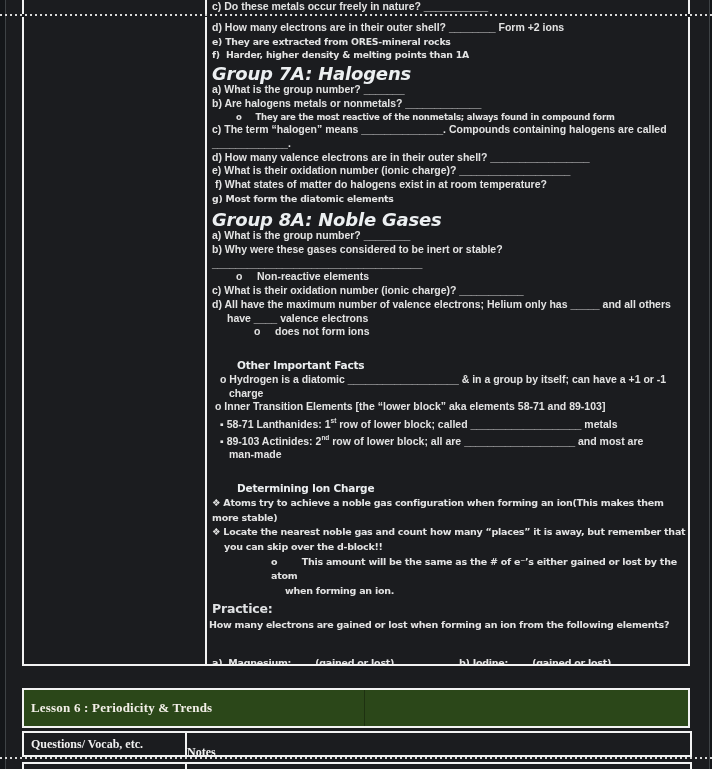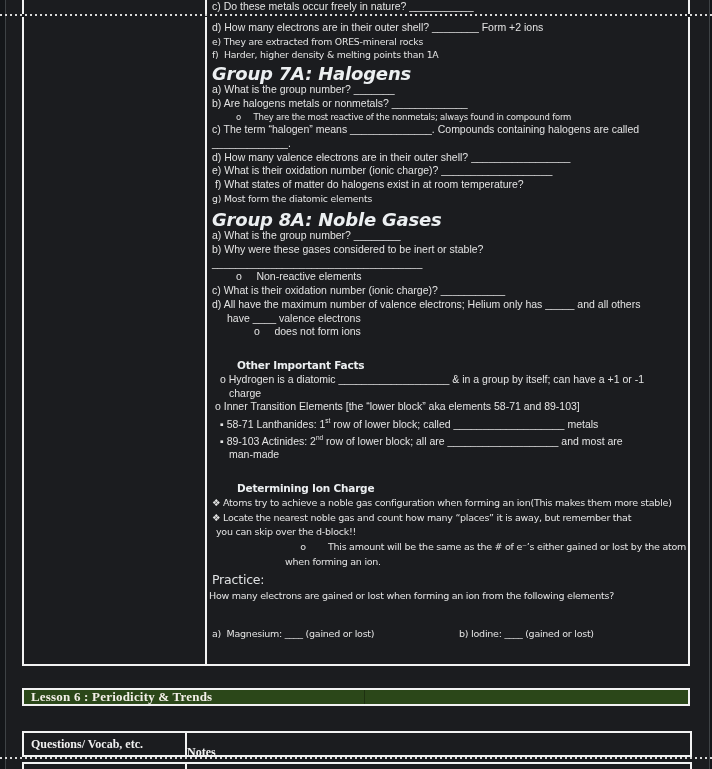--- a/index.html
+++ b/index.html
@@ -23,36 +23,36 @@
   .t1row{position:absolute;left:22px;width:668px;box-sizing:border-box;display:flex;
     border-left:2px solid #f2f2f2;border-right:2px solid #f2f2f2;}
   .t1r1{top:0;height:14px;}
   .t1r2{top:17px;height:649px;border-bottom:2px solid #f2f2f2;}
   .cell-vocab{width:183px;box-sizing:border-box;border-right:2px solid #f2f2f2;flex:none;}
   .cell-notes{flex:1;box-sizing:border-box;padding:0 2px 0 5px;overflow:hidden;}
   .t1r2 .cell-notes{padding-top:4px;}
   .t1r1 .cell-notes{line-height:13px;}
 
   
-  .line{white-space:pre-wrap;color:#e3e3e3;}
+  .line{white-space:pre-wrap;color:#e3e3e3;font-weight:bold;}
   .a  {font-family:"Liberation Sans",sans-serif;font-size:10.5px;line-height:13.7px;}
   .c2 {font-family:"DejaVu Sans",sans-serif;font-size:9.3px;line-height:13.7px;letter-spacing:-0.2px;}
   .cb {font-family:"DejaVu Sans",sans-serif;font-size:9.5px;line-height:14.6px;letter-spacing:-0.25px;}
   .sm {font-family:"DejaVu Sans",sans-serif;font-size:8.5px;line-height:12.6px;letter-spacing:-0.2px;}
   .h  {font-family:"DejaVu Sans",sans-serif;font-weight:bold;font-style:italic;
        font-size:18px;line-height:19px;margin-top:2px;letter-spacing:-0.2px;color:#eceff1;}
   .b  {font-family:"DejaVu Sans",sans-serif;font-weight:bold;font-size:10.5px;line-height:15px;
        letter-spacing:-0.2px;color:#eceff1;margin-left:25px;}
   .p  {font-family:"DejaVu Sans",sans-serif;font-size:12.5px;line-height:17.5px;
        letter-spacing:-0.2px;color:#dfe1e3;}
   .sup{font-size:0.62em;vertical-align:super;}
   .col1{display:inline-block;width:247px;}
 
   
-  .banner{position:absolute;left:22px;top:688px;width:668px;height:18px;box-sizing:border-box;
+  .banner{position:absolute;left:22px;top:688px;width:668px;height:40px;box-sizing:border-box;
     background:#2b4719;border:2px solid #f2f2f2;display:flex;align-items:center;
     padding-left:7px;position:absolute;}
   .banner-title{font-family:"Liberation Serif",serif;font-weight:bold;font-size:13px;
     color:#f3efe8;letter-spacing:0.2px;}
   .banner-div{position:absolute;left:340px;top:0;bottom:0;width:1px;background:rgba(0,0,0,0.30);}
 
   
   .t2head{position:absolute;left:22px;top:731px;width:670px;height:26px;box-sizing:border-box;
     display:flex;border:2px solid #f2f2f2;background:#1b1c1f;}
   .t2c1{width:163px;flex:none;box-sizing:border-box;border-right:2px solid #f2f2f2;
@@ -109,22 +109,22 @@
         <div class="line a" style="margin-left: 8px;">o Hydrogen is a diatomic ___________________ &amp; in a group by itself; can have a +1 or -1</div>
         <div class="line a" style="margin-left: 17px;">charge</div>
         <div class="line a" style="margin-left: 3px;">o Inner Transition Elements [the “lower block” aka elements 58-71 and 89-103]</div>
         <div class="line a" style="margin-left: 8px;"><span>▪ 58-71 Lanthanides: 1</span><span class="sup">st</span><span> row of lower block; called ___________________ metals</span></div>
         <div class="line a" style="margin-left: 8px;"><span>▪ 89-103 Actinides: 2</span><span class="sup">nd</span><span> row of lower block; all are ___________________ and most are</span></div>
         <div class="line a" style="margin-left: 17px;">man-made</div>
         <div class="line a" style="height: 13px;"></div>
         <div class="line b" style="margin-top: 6px;">Determining Ion Charge</div>
         <div class="line cb">❖ Atoms try to achieve a noble gas configuration when forming an ion(This makes them more stable)</div>
         <div class="line cb">❖ Locate the nearest noble gas and count how many “places” it is away, but remember that</div>
-        <div class="line cb" style="margin-left: 4px;">you can skip over the d-block!!</div>
-        <div class="line cb" style="margin-left: 24px; text-align: right;">o        This amount will be the same as the # of e⁻’s either gained or lost by the atom</div>
+        <div class="line cb" style="margin-left: 12px;">you can skip over the d-block!!</div>
+        <div class="line cb" style="margin-left: 59px;">o        This amount will be the same as the # of e⁻’s either gained or lost by the atom</div>
         <div class="line cb" style="margin-left: 73px;">when forming an ion.</div>
         <div class="line p" style="margin-top: 2px;">Practice:</div>
         <div class="line cb" style="margin-left: -3px;">How many electrons are gained or lost when forming an ion from the following elements?</div>
         <div class="line a" style="height: 24px;"></div>
         <div class="line cb"><span class="col1">a)  Magnesium: ____ (gained or lost)</span><span>b) Iodine: ____ (gained or lost)</span></div>
         <div class="line a" style="height: 27px;"></div>
       </div>
   </div>
 </div>
 

